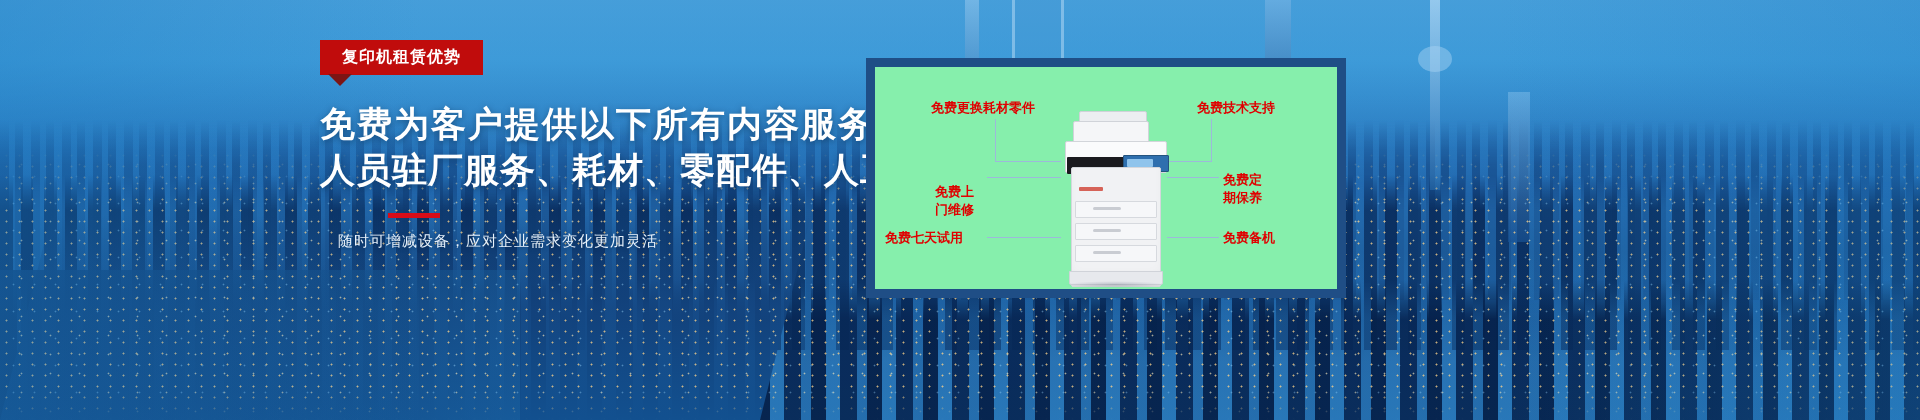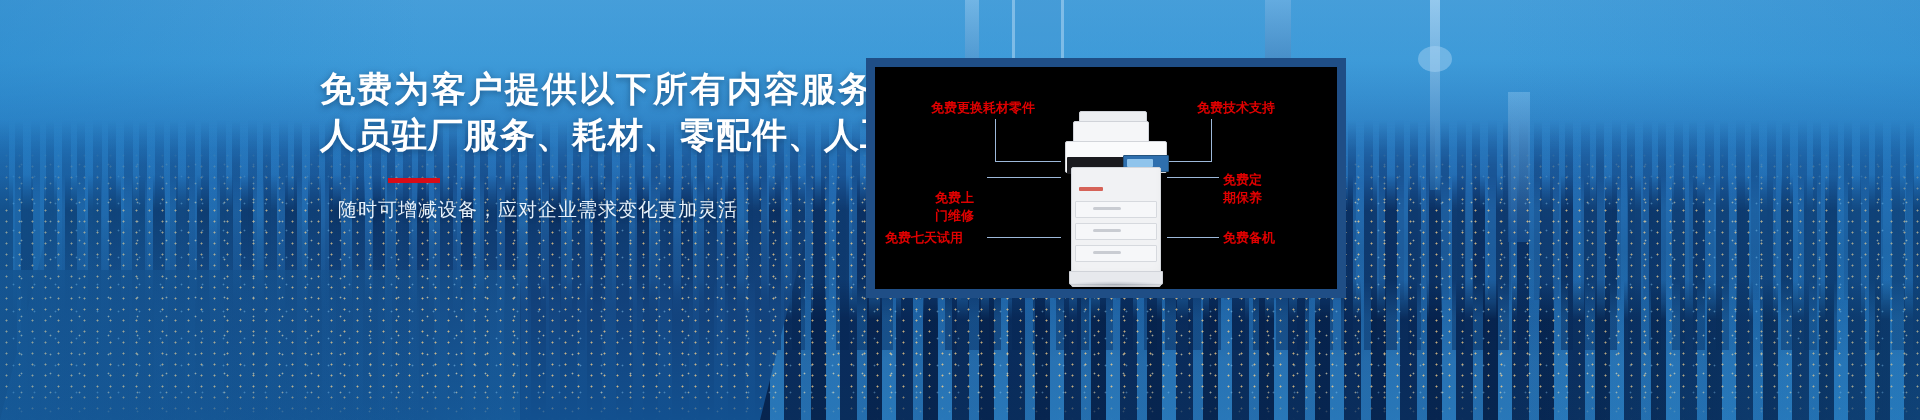--- a/index.html
+++ b/index.html
@@ -80,29 +80,29 @@
   .copy{position:absolute;left:320px;top:40px;width:540px;}
   .badge{position:relative;display:inline-block;background:#c00c0c;color:#fff;
     font-size:16px;font-weight:700;letter-spacing:1px;padding:9px 22px 10px;line-height:1;}
   .badge-tail{position:absolute;left:8px;bottom:-11px;width:0;height:0;
     border-left:12px solid transparent;border-right:12px solid transparent;
     border-top:12px solid #7d1515;}
   .h1{margin-top:26px;color:#ffffff;font-size:35px;font-weight:700;line-height:1.32;
       letter-spacing:2px;text-shadow:0 2px 6px rgba(5,35,70,.5);white-space:nowrap;}
   .h1 .l2{letter-spacing:1px;}
   .rule{width:52px;height:5px;background:#d80c18;margin:20px 0 0 68px;}
-  .sub{margin-top:14px;margin-left:18px;color:#e8f2fb;font-size:19px;letter-spacing:1px;
+  .sub{margin-top:14px;margin-left:18px;color:#e8f2fb;font-size:15px;letter-spacing:1px;
        text-shadow:0 1px 4px rgba(5,35,70,.6);}
   .cta{position:absolute;left:70px;top:295px;width:112px;height:58px;background:#d80c18;
     color:#fff;font-size:16px;letter-spacing:2px;display:flex;align-items:center;
     justify-content:center;cursor:pointer;border:none;font-family:inherit;}
 
   
   .panel{position:absolute;left:866px;top:58px;width:480px;height:240px;
-    border:9px solid #1f4e86;background:#000000;box-sizing:border-box;}
+    border:9px solid #1f4e86;background:#86efac;box-sizing:border-box;}
   .panel-inner{position:relative;width:100%;height:100%;}
   .lab{position:absolute;color:#e00000;font-family:"DejaVu Serif","Liberation Serif",serif;
        font-weight:700;font-size:13px;line-height:1.35;white-space:nowrap;}
   .lab.r{text-align:center;}
   .ln{position:absolute;background:#9db9da;}
   .ln.h{height:1px;}
   .ln.v{width:1px;}
 
   
   .copier{position:absolute;left:188px;top:38px;width:104px;height:180px;}
@@ -149,20 +149,24 @@
     <div class="tower t5"></div>
     <div class="tower t6"></div>
     <div class="sky-near"></div>
     <div class="river"></div>
     <div class="river2"></div>
     <div class="lights"></div>
     <div class="edge-fade"></div>
   </div>
 
   <div class="copy">
+    <div class="badge">
+      <span>复印机租赁优势</span>
+      <span class="badge-tail"></span>
+    </div>
 
     <div class="h1">
       <div class="l1">免费为客户提供以下所有内容服务：</div>
       <div class="l2">人员驻厂服务、耗材、零配件、人工费</div>
     </div>
 
     <div class="rule"></div>
     <div class="sub">随时可增减设备，应对企业需求变化更加灵活</div>
 
   </div>
@@ -171,21 +175,21 @@
     <div class="panel-inner">
 
       <div class="lab" style="left:56px;top:32px;">免费更换耗材零件</div>
       <div class="ln v" style="left:120px;top:52px;height:42px;"></div>
       <div class="ln h" style="left:120px;top:94px;width:66px;"></div>
 
       <div class="lab r" style="left:322px;top:32px;">免费技术支持</div>
       <div class="ln v" style="left:336px;top:52px;height:42px;"></div>
       <div class="ln h" style="left:292px;top:94px;width:45px;"></div>
 
-      <div class="lab" style="left:60px;top:122px;">
+      <div class="lab" style="left:60px;top:116px;">
         <span>免费上</span><br>
         <span>门维修</span>
       </div>
       <div class="ln h" style="left:112px;top:110px;width:74px;"></div>
 
       <div class="lab r" style="left:348px;top:104px;">
         <span>免费定</span><br>
         <span>期保养</span>
       </div>
       <div class="ln h" style="left:292px;top:110px;width:52px;"></div>

